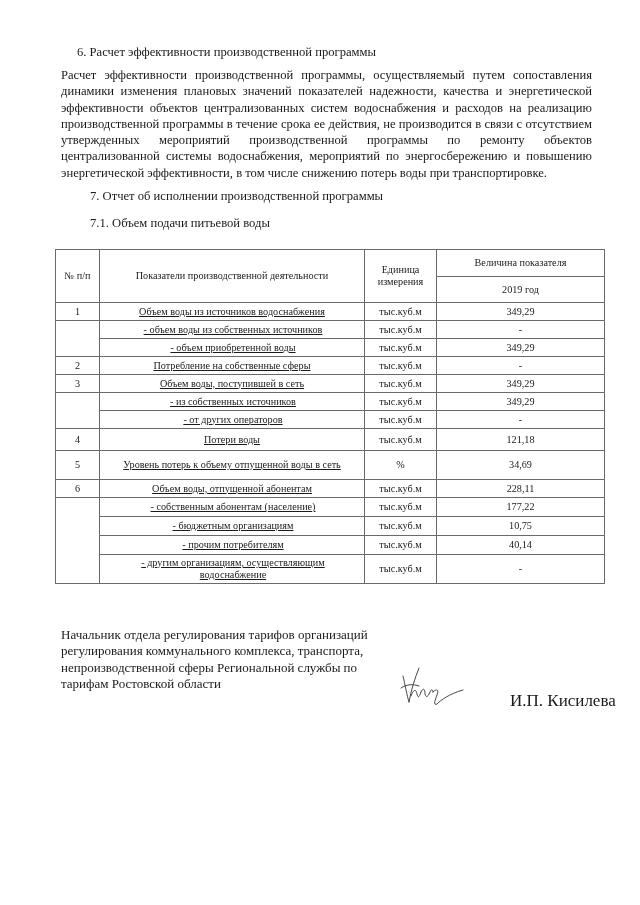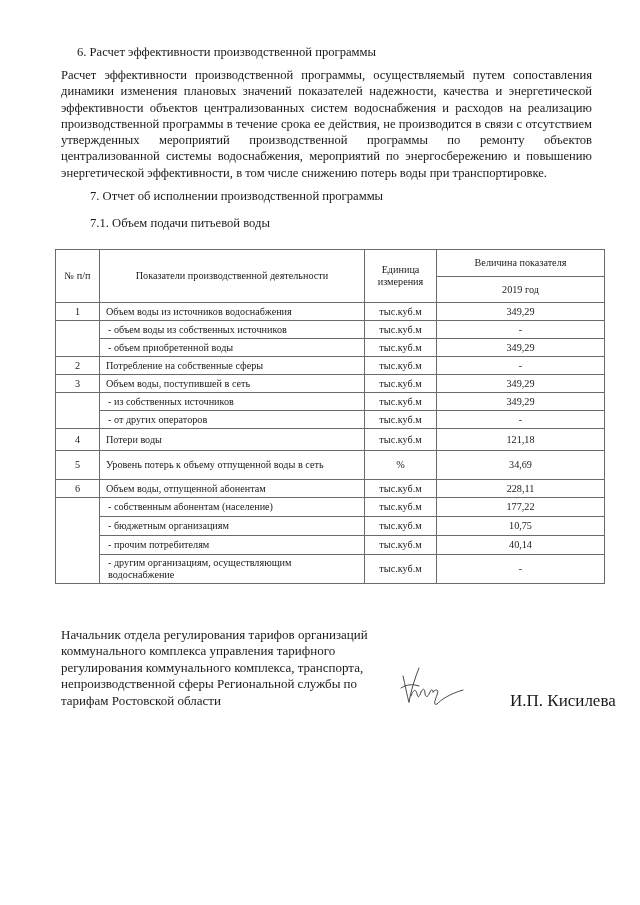--- a/index.html
+++ b/index.html
@@ -38,21 +38,21 @@
   table.data th { text-align: center; }
   col.c-num { width: 44px; }
   col.c-name { width: 265px; }
   col.c-unit { width: 72px; }
   col.c-val { width: 168px; }
   .hdr-top { height: 27px; }
   .hdr-bot { height: 26px; }
   td.num { text-align: center; }
   td.unit { text-align: center; }
   td.val { text-align: center; }
-  td.name { text-align: left; }
+  td.name { text-align: center; text-decoration: underline; }
   td.name.sub { padding-left: 8px; }
   tr.r { height: 18px; }
   tr.r2 { height: 29px; }
   .sig-block {
     position: absolute; left: 61px; top: 627px; width: 330px;
     font-size: 13px; line-height: 16.4px;
   }
   .signature {
     position: absolute; left: 397px; top: 662px; width: 70px; height: 48px;
   }
@@ -168,21 +168,20 @@
       <tr class="r2">
         <td class="name sub"> - другим организациям, осуществляющим водоснабжение</td>
         <td class="unit">тыс.куб.м</td>
         <td class="val">-</td>
       </tr>
     </tbody>
   </table>
 
   <div class="sig-block">
     <div>Начальник отдела регулирования тарифов организаций</div>
-    <div>коммунального комплекса управления тарифного</div>
     <div>регулирования коммунального комплекса, транспорта,</div>
     <div>непроизводственной сферы Региональной службы по</div>
     <div>тарифам Ростовской области</div>
   </div>
 
   <svg class="signature" viewBox="0 0 70 48">
     <g fill="none" stroke="#333" stroke-width="0.9" stroke-linecap="round" stroke-linejoin="round">
       <path d="M6 14 C8 22, 10 34, 12 40"></path>
       <path d="M12 40 C14 28, 18 16, 22 6"></path>
       <path d="M4 26 C10 22, 16 22, 22 24"></path>

